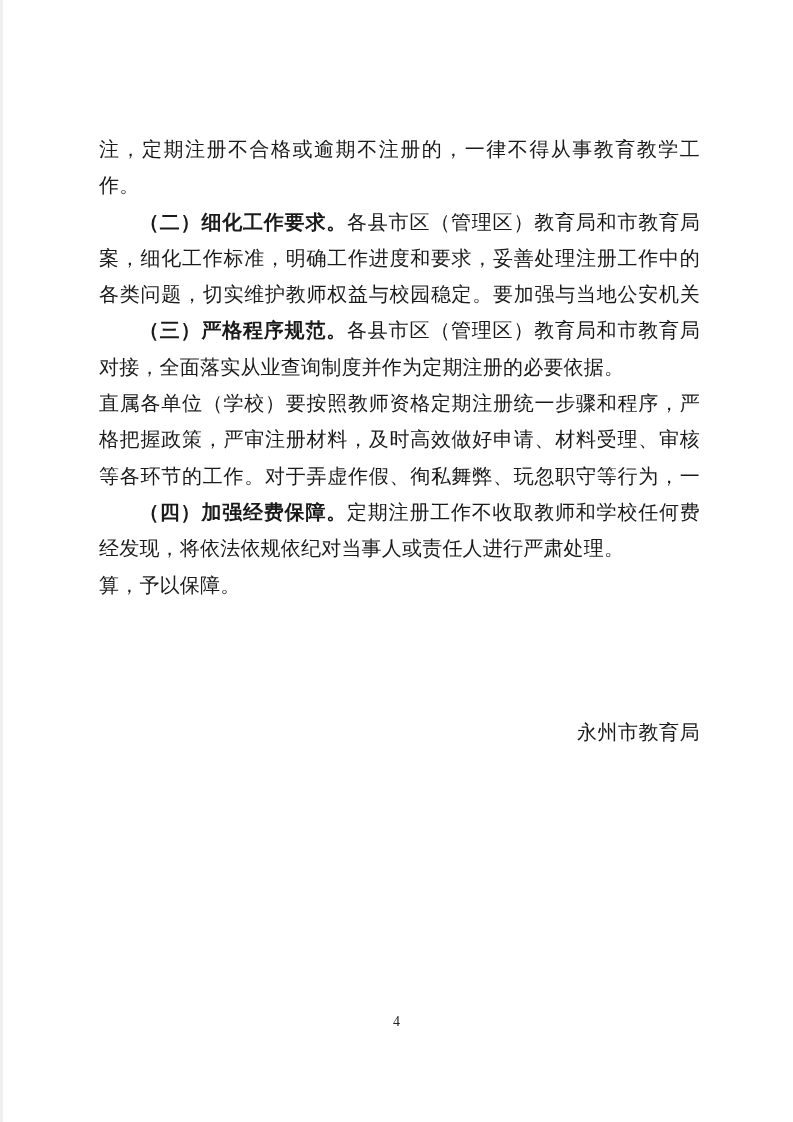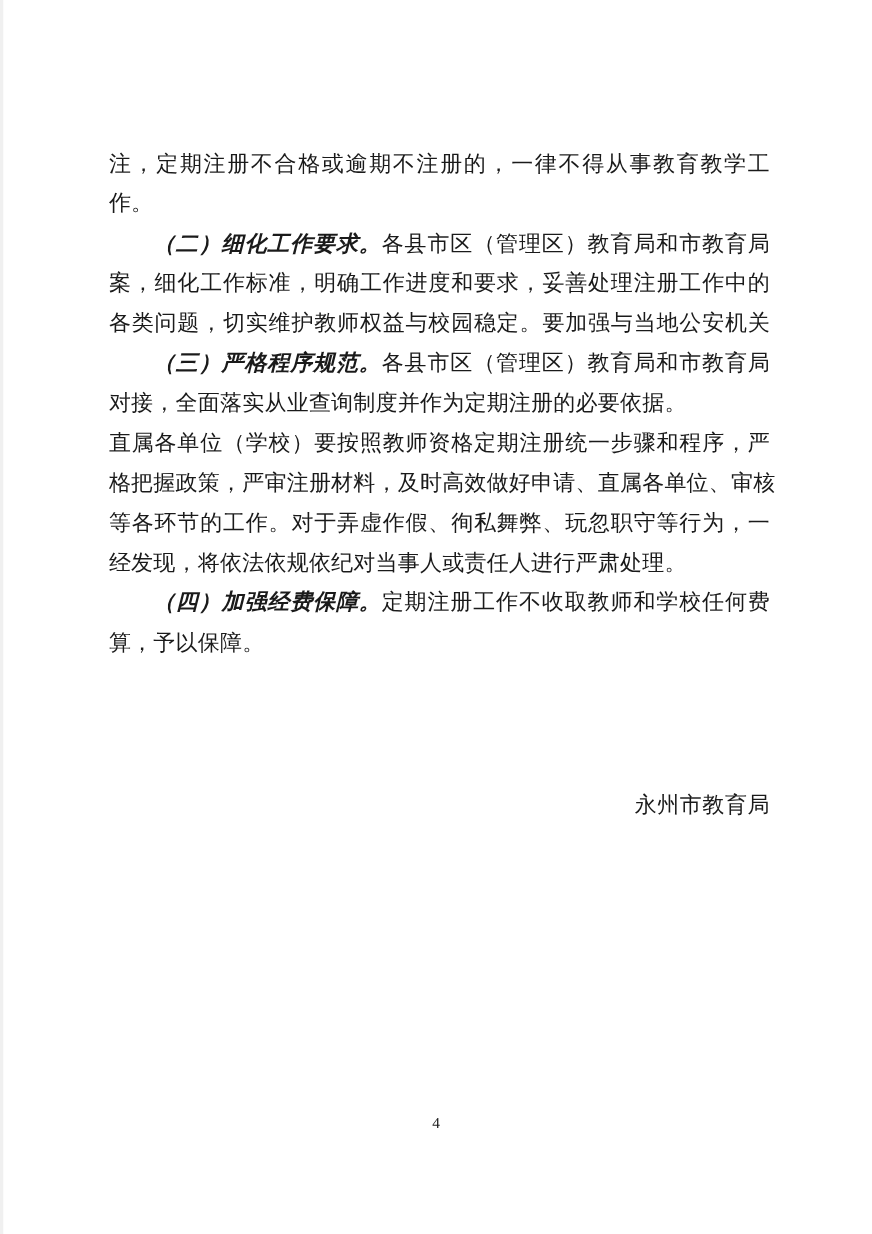--- a/index.html
+++ b/index.html
@@ -33,21 +33,20 @@
     height: 36.3px;
   }
   .line.last {
     text-align-last: left;
   }
   .line.indent {
     text-indent: 40px;
   }
   .lead-bold {
     font-weight: 700;
-    font-style: italic;
   }
   .signature {
     position: absolute;
     left: 390px;
     top: 714px;
     width: 310px;
     font-size: 20px;
     line-height: 36.3px;
     text-align: right;
     letter-spacing: 0.5px;
@@ -69,24 +68,24 @@
 
   <div class="text-block">
     <div class="line">注，定期注册不合格或逾期不注册的，一律不得从事教育教学工</div>
     <div class="line last">作。</div>
     <div class="line indent"><span class="lead-bold">（二）细化工作要求。</span><span>各县市区（管理区）教育局和市教育局</span></div>
     <div class="line">案，细化工作标准，明确工作进度和要求，妥善处理注册工作中的</div>
     <div class="line">各类问题，切实维护教师权益与校园稳定。要加强与当地公安机关</div>
     <div class="line indent"><span class="lead-bold">（三）严格程序规范。</span><span>各县市区（管理区）教育局和市教育局</span></div>
     <div class="line last">对接，全面落实从业查询制度并作为定期注册的必要依据。</div>
     <div class="line">直属各单位（学校）要按照教师资格定期注册统一步骤和程序，严</div>
-    <div class="line">格把握政策，严审注册材料，及时高效做好申请、直属各单位、审核</div>
+    <div class="line">格把握政策，严审注册材料，及时高效做好申请、材料受理、审核</div>
     <div class="line">等各环节的工作。对于弄虚作假、徇私舞弊、玩忽职守等行为，一</div>
+    <div class="line indent"><span class="lead-bold">（四）加强经费保障。</span><span>定期注册工作不收取教师和学校任何费</span></div>
     <div class="line last">经发现，将依法依规依纪对当事人或责任人进行严肃处理。</div>
-    <div class="line indent"><span class="lead-bold">（四）加强经费保障。</span><span>定期注册工作不收取教师和学校任何费</span></div>
     <div class="line last">算，予以保障。</div>
   </div>
 
   <div class="signature">
     <div>永州市教育局</div>
   </div>
 
   <div class="page-number">4</div>
 
 </div>

